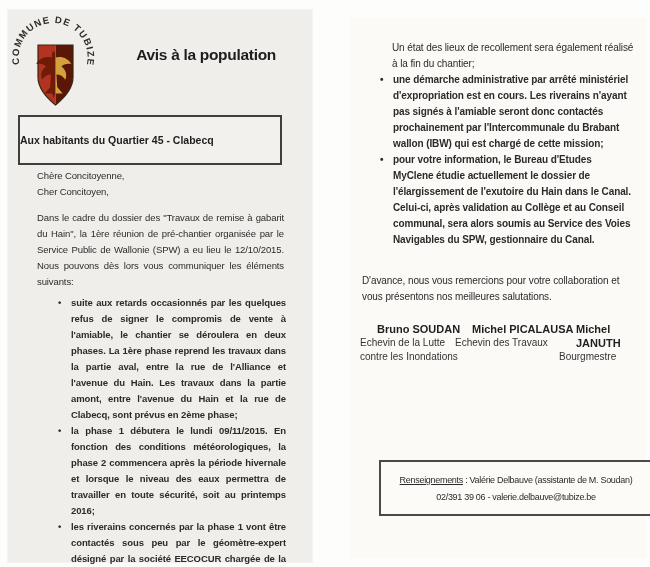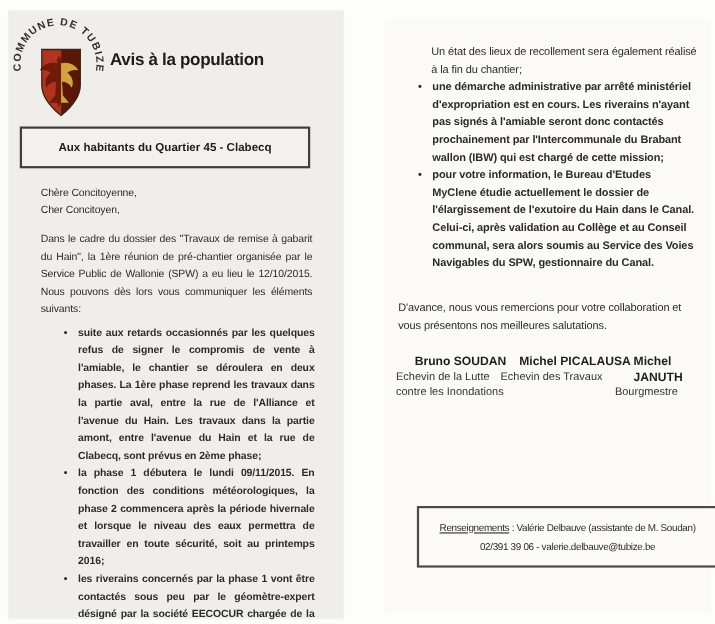--- a/index.html
+++ b/index.html
@@ -13,27 +13,27 @@
     left:8px;top:10px;width:304px;height:552px;
     background:#efeeea;box-shadow:0 0 0 1px rgba(0,0,0,0.04);
   }
   .page-right{
     left:350px;top:18px;width:296px;height:540px;
     background:#fbfaf7;
   }
   .abs{position:absolute;}
   .body-text{font-size:9.5px;line-height:16px;letter-spacing:-0.1px;color:#2b2b2b;}
   .justify{text-align:justify;}
-  .title-block{width:176px;text-align:left;}
+  .title-block{width:176px;text-align:right;}
   .doc-title{font-size:15.5px;font-weight:bold;letter-spacing:-0.3px;color:#1d1d1d;}
   .doc-date{font-size:11px;font-weight:bold;margin-top:3px;color:#1d1d1d;}
   .banner{
-    box-sizing:border-box;width:264px;height:38px;
+    box-sizing:border-box;width:264px;height:50px;
     border:2px solid #3e3e3e;background:#f2f1ee;
-    display:flex;align-items:center;justify-content:center;
+    display:flex;align-items:center;
     font-size:10.5px;font-weight:bold;color:#1d1d1d;
   }
   ul.bullets{list-style:none;margin:0;padding:0;font-weight:bold;}
   ul.bullets li{
     position:relative;padding-left:13px;margin:0;
   }
   ul.bullets li::before{
     content:"\2022";position:absolute;left:0;top:0;
   }
   .rp-text{font-size:10px;line-height:16px;letter-spacing:-0.1px;color:#2b2b2b;}

